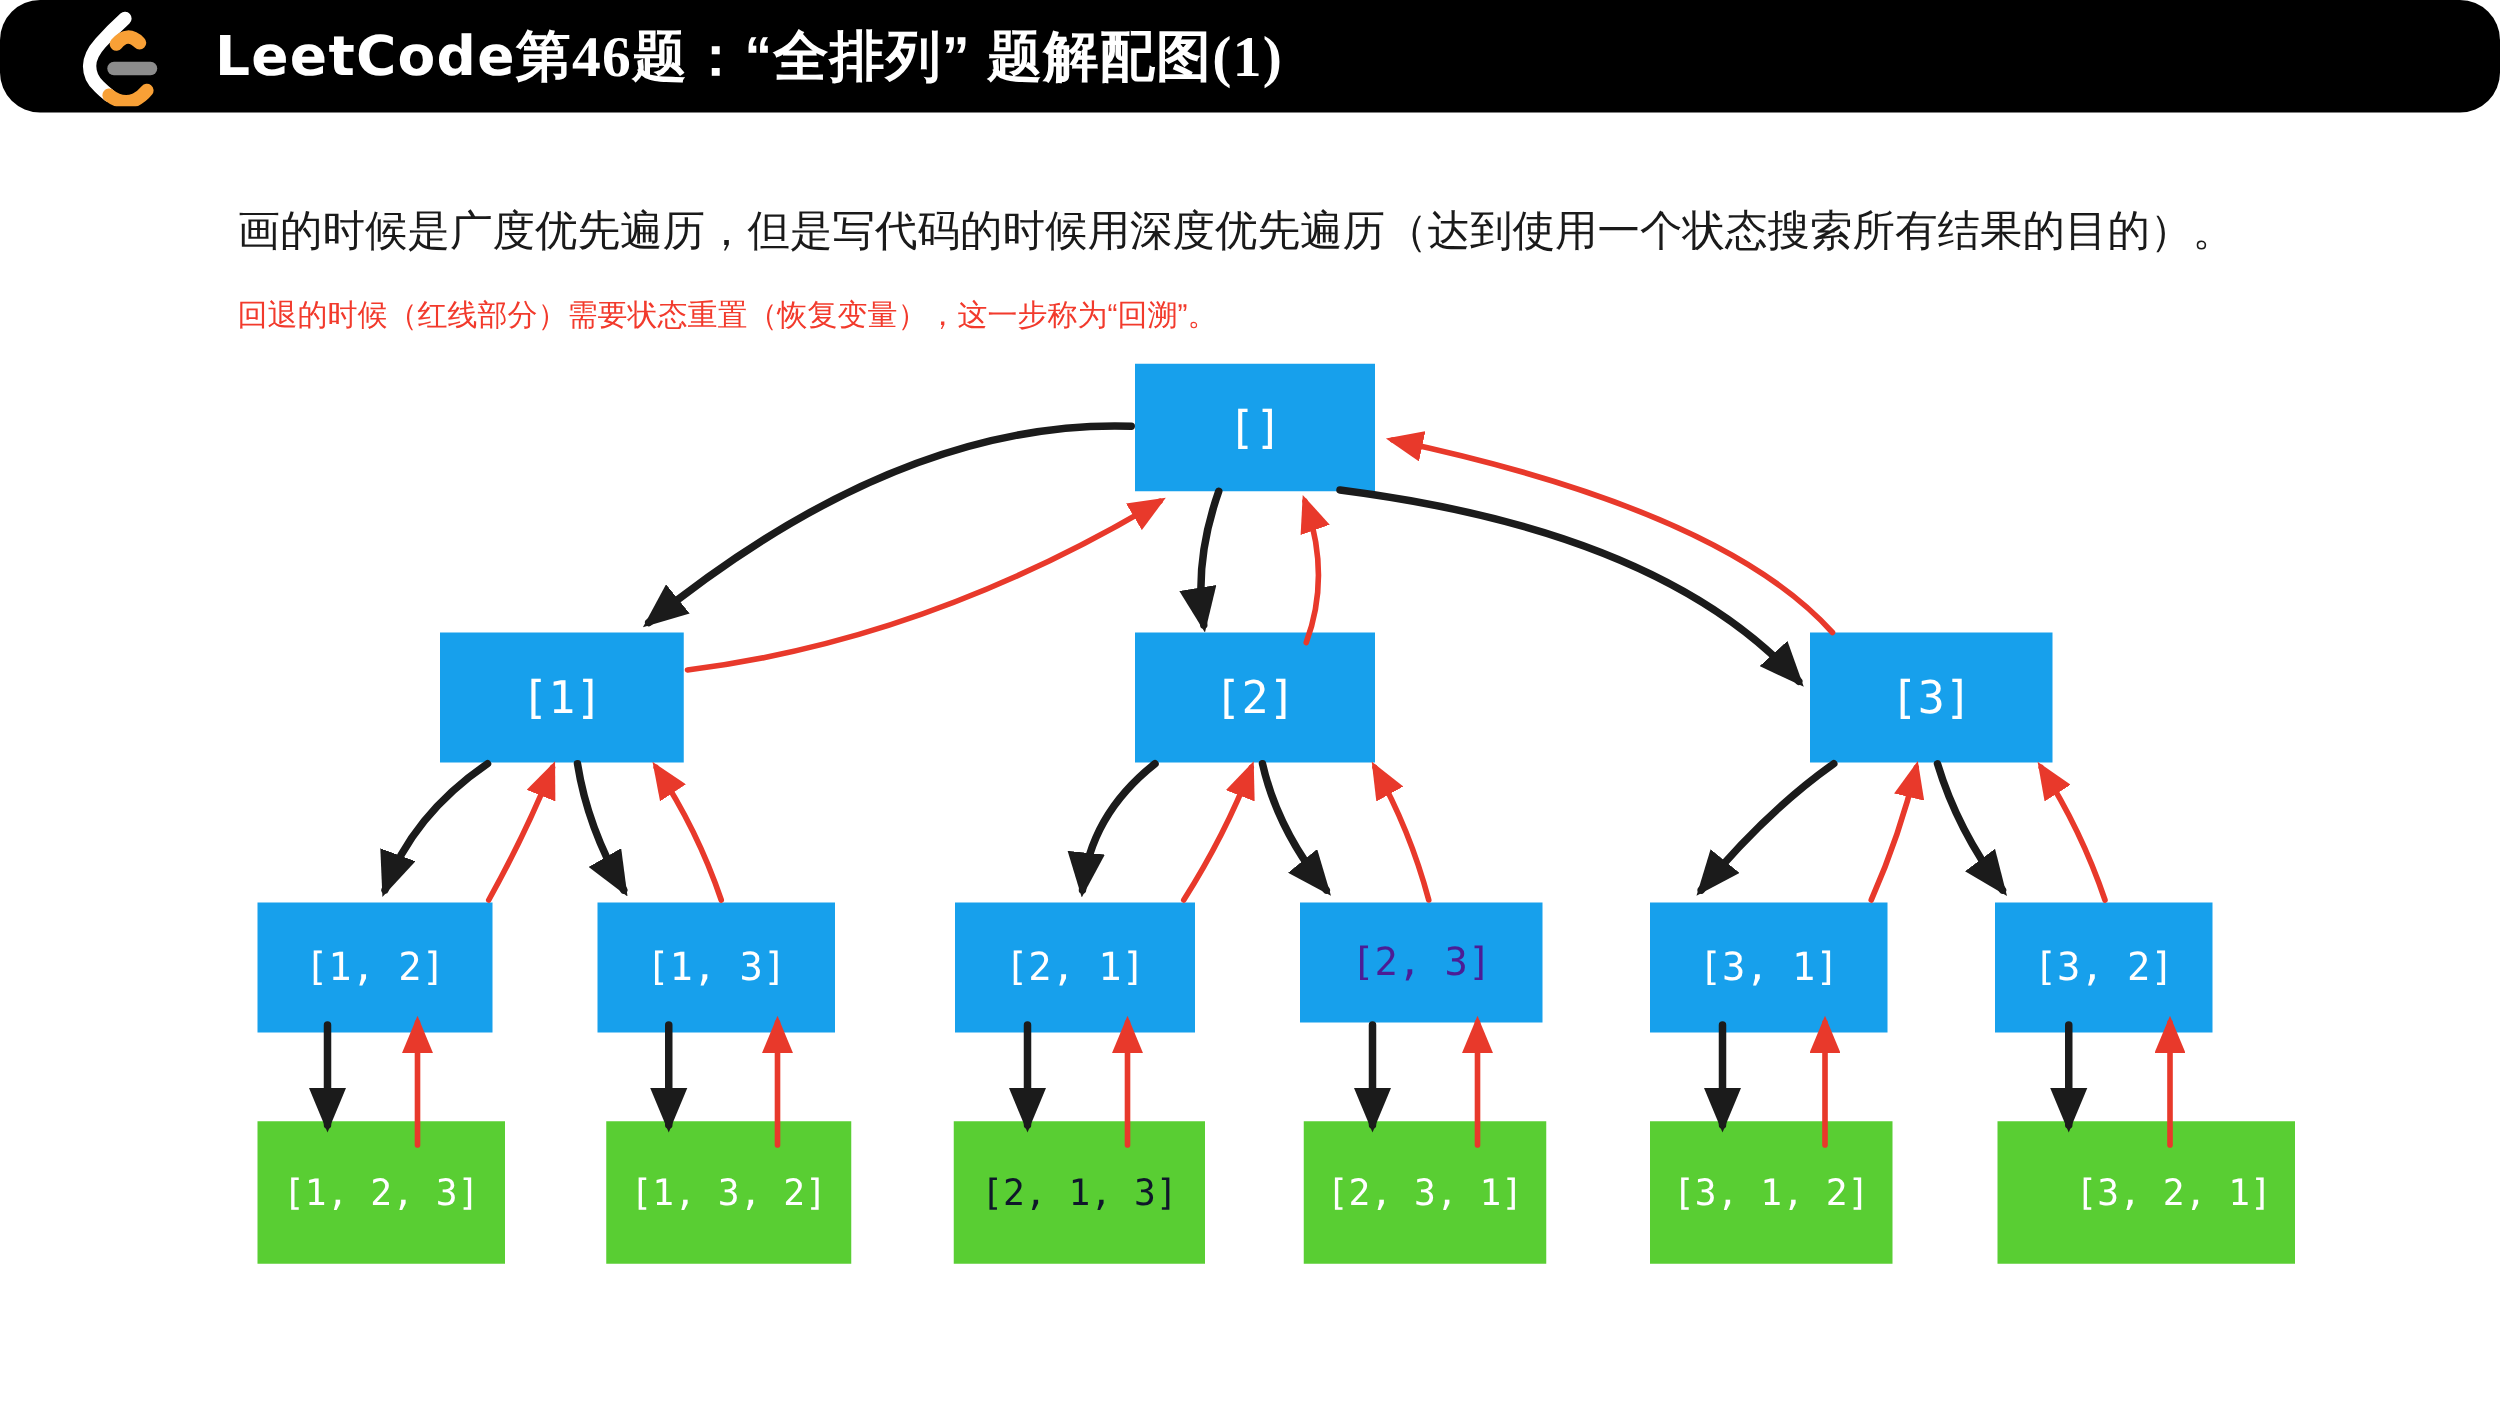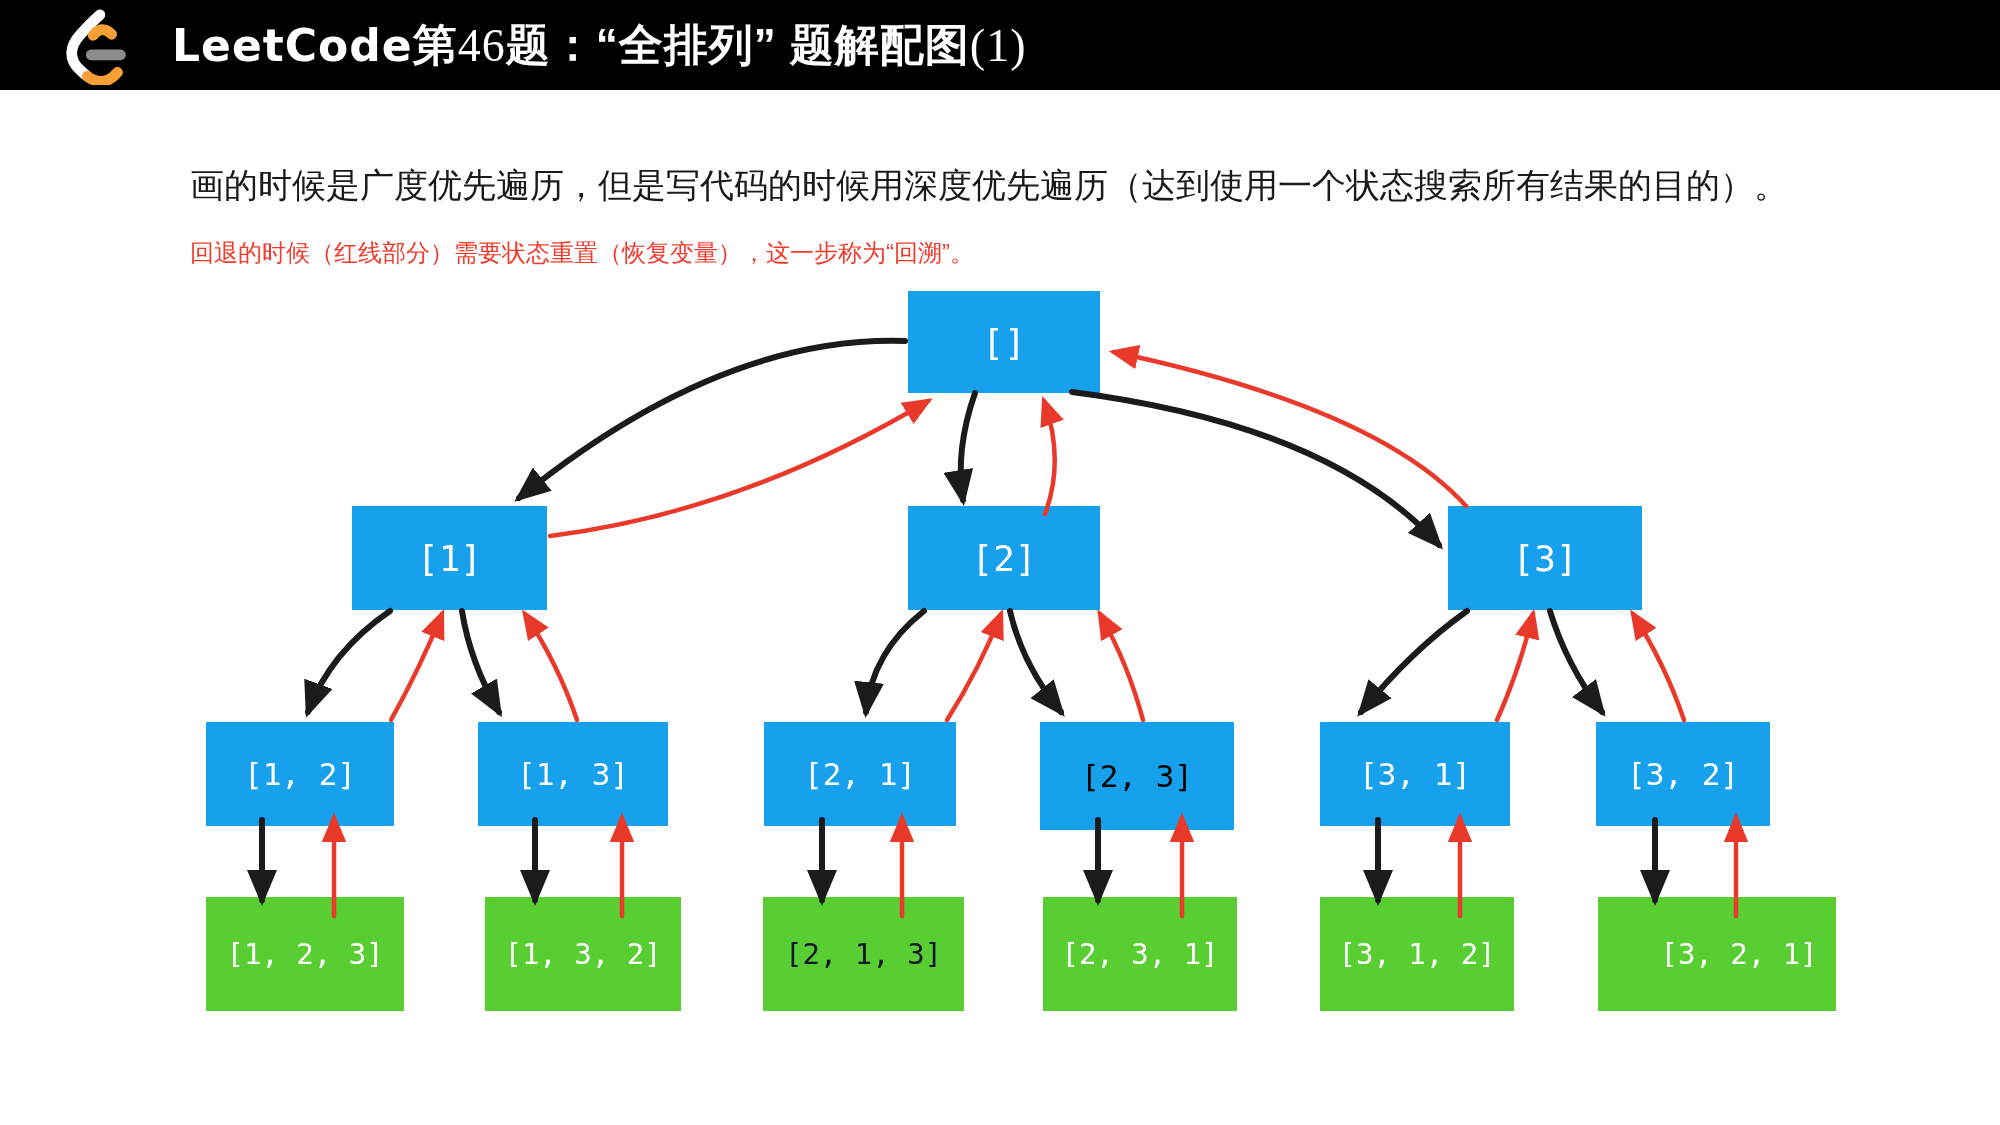--- a/index.html
+++ b/index.html
@@ -3,29 +3,29 @@
 <meta charset="utf-8">
 <style>
   html,body{margin:0;padding:0;}
   body{
     width:2000px;height:1125px;position:relative;overflow:hidden;
     background:#ffffff;font-family:"Liberation Sans",sans-serif;
   }
   
   .titlebar{
     position:absolute;left:0;top:0;width:2000px;height:90px;
-    background:#000000;display:flex;align-items:center;
+    background:#000000;display:flex;align-items:center;border-radius:32px;
   }
   .logo{position:absolute;left:48px;top:7px;width:100px;height:78px;}
   .page-title{
     position:absolute;left:172px;top:0;height:90px;display:flex;align-items:center;
     color:#ffffff;font-size:44px;font-weight:700;letter-spacing:1px;white-space:nowrap;
   }
   .page-title .brand{font-family:"DejaVu Sans",sans-serif;font-weight:700;}
-  .page-title .num{font-family:"Liberation Serif",serif;font-weight:400;font-size:46px;}
+  .page-title .num{font-family:"Liberation Serif",serif;font-weight:700;font-size:46px;}
   
   .note1{
     position:absolute;left:190px;top:164px;width:1760px;
     font-size:34px;font-weight:500;line-height:42px;white-space:nowrap;
   }
   .note2{
     position:absolute;left:190px;top:236px;width:1500px;
     font-size:24px;font-weight:400;line-height:34px;white-space:nowrap;
   }
   
@@ -64,21 +64,21 @@
 <div class="note2" style="color: rgb(242, 58, 44);">回退的时候（红线部分）需要状态重置（恢复变量），这一步称为“回溯”。</div>
 
 <div class="diagram" id="diagram">
   <div class="node l0" style="left: 908px; top: 291px; width: 192px; height: 102px; background: rgb(23, 160, 236); color: rgb(255, 255, 255);">[]</div>
     <div class="node l1" style="left: 352px; top: 506px; width: 195px; height: 104px; background: rgb(23, 160, 236); color: rgb(255, 255, 255);">[1]</div>
     <div class="node l1" style="left: 908px; top: 506px; width: 192px; height: 104px; background: rgb(23, 160, 236); color: rgb(255, 255, 255);">[2]</div>
     <div class="node l1" style="left: 1448px; top: 506px; width: 194px; height: 104px; background: rgb(23, 160, 236); color: rgb(255, 255, 255);">[3]</div>
     <div class="node l2" style="left: 206px; top: 722px; width: 188px; height: 104px; background: rgb(23, 160, 236); color: rgb(255, 255, 255);">[1, 2]</div>
     <div class="node l2" style="left: 478px; top: 722px; width: 190px; height: 104px; background: rgb(23, 160, 236); color: rgb(255, 255, 255);">[1, 3]</div>
     <div class="node l2" style="left: 764px; top: 722px; width: 192px; height: 104px; background: rgb(23, 160, 236); color: rgb(255, 255, 255);">[2, 1]</div>
-    <div class="node l2" style="left: 1040px; top: 722px; width: 194px; height: 108px; background: rgb(23, 160, 236); color: #000000;">[2, 3]</div>
+    <div class="node l2" style="left: 1040px; top: 722px; width: 194px; height: 96px; background: rgb(23, 160, 236); color: #4c1d95;">[2, 3]</div>
     <div class="node l2" style="left: 1320px; top: 722px; width: 190px; height: 104px; background: rgb(23, 160, 236); color: rgb(255, 255, 255);">[3, 1]</div>
     <div class="node l2" style="left: 1596px; top: 722px; width: 174px; height: 104px; background: rgb(23, 160, 236); color: rgb(255, 255, 255);">[3, 2]</div>
     <div class="node l3" style="left: 206px; top: 897px; width: 198px; height: 114px; background: rgb(89, 206, 51); color: rgb(255, 255, 255);">[1, 2, 3]</div>
     <div class="node l3" style="left: 485px; top: 897px; width: 196px; height: 114px; background: rgb(89, 206, 51); color: rgb(255, 255, 255);">[1, 3, 2]</div>
     <div class="node l3" style="left: 763px; top: 897px; width: 201px; height: 114px; background: rgb(89, 206, 51); color: #0f172a;">[2, 1, 3]</div>
     <div class="node l3" style="left: 1043px; top: 897px; width: 194px; height: 114px; background: rgb(89, 206, 51); color: rgb(255, 255, 255);">[2, 3, 1]</div>
     <div class="node l3" style="left: 1320px; top: 897px; width: 194px; height: 114px; background: rgb(89, 206, 51); color: rgb(255, 255, 255);">[3, 1, 2]</div>
     <div class="node l3" style="left: 1598px; top: 897px; width: 194px; height: 114px; background: rgb(89, 206, 51); color: rgb(255, 255, 255); padding-left: 44px;">[3, 2, 1]</div>
     <svg class="edges" id="edges-svg" width="2000" height="1125" viewBox="0 0 2000 1125">
     <defs>

